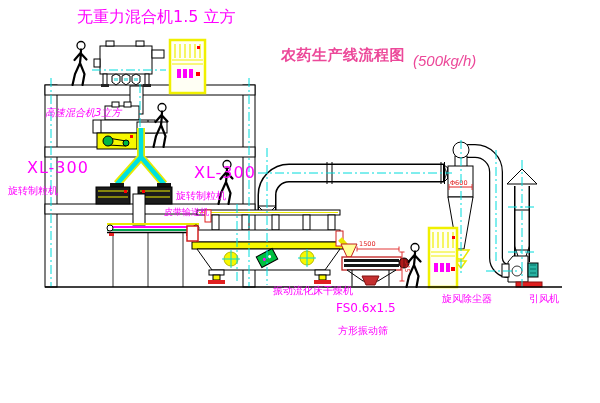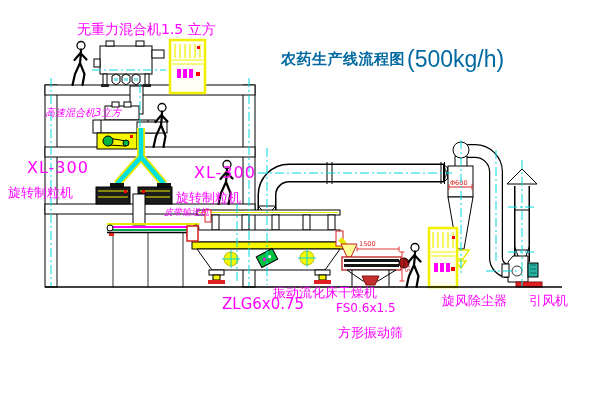--- a/index.html
+++ b/index.html
@@ -4,25 +4,25 @@
 <style>
   html,body{margin:0;padding:0;background:#fff;}
   #stage{position:relative;width:600px;height:403px;background:#ffffff;overflow:hidden;
          font-family:"Liberation Sans","DejaVu Sans",sans-serif;}
   #stage svg{position:absolute;left:0;top:0;}
   .wb{fill:#ffffff;stroke:#000000;stroke-width:1;}
   .dim{font-size:6.5px;fill:#e02020;font-family:"DejaVu Sans",sans-serif;}
   .lbl{position:absolute;color:#ff00ff;white-space:nowrap;line-height:1;
        font-family:"DejaVu Sans",sans-serif;}
   .model{font-size:16px;letter-spacing:1px;margin-left:17px;}
-  .small{font-size:13px;}
+  .small{font-size:10px;}
   .title{position:absolute;left:281px;top:46px;display:flex;align-items:flex-end;
-         color:#0369a1;white-space:nowrap;}
+         color:#ec4899;white-space:nowrap;}
   .t1{font-size:15px;font-weight:bold;padding-bottom:4px;letter-spacing:0.5px;}
-  .t2{font-size:23px;font-weight:normal;margin-left:2px;}
+  .t2{font-size:15px;font-weight:normal;margin-left:8px;font-style:italic;}
 </style>
 </head>
 <body>
 
 <div id="stage">
 <svg width="600" height="403" viewBox="0 0 600 403">
 
   <g>
     <rect x="45" y="85" width="12" height="202" class="wb"></rect>
     <rect x="243" y="85" width="12" height="202" class="wb"></rect>
@@ -244,34 +244,33 @@
   <use href="#walker" transform="translate(415,243)"></use>
 
   <line x1="45" y1="287" x2="562" y2="287" stroke="#000" stroke-width="1.5"></line>
 </svg>
 
 <div class="title">
   <span class="t1">农药生产线流程图</span>
   <span class="t2">(500kg/h)</span>
 </div>
 
-<div class="lbl" style="left:77px;top:22px;font-size:14px;">无重力混合机1.5 立方</div>
+<div class="lbl" style="left:77px;top:9px;font-size:16px;">无重力混合机1.5 立方</div>
 
 <div class="lbl" style="left:45px;top:108px;font-size:10px;font-style:italic;">高速混合机3立方</div>
 
 <div class="lbl model" style="left:10px;top:160px;">XL-300</div>
 <div class="lbl small" style="left:8px;top:186px;">旋转制粒机</div>
 
 <div class="lbl model" style="left:177px;top:165px;">XL-300</div>
 <div class="lbl small" style="left:176px;top:191px;">旋转制粒机</div>
 
-<div class="lbl" style="left:164px;top:208px;font-size:9px;font-style:italic;">皮带输送机</div>
+<div class="lbl" style="left:164px;top:208px;font-size:9px;">皮带输送机</div>
 
 <div class="lbl small" style="left:229px;top:286px;margin-left:44px;">振动流化床干燥机</div>
-<div class="lbl" style="left:222px;top:297px;font-size:15px;">ZLG6x0.75</div>
 
 <div class="lbl small" style="left:338px;top:286px;margin-top:40px;">方形振动筛</div>
 <div class="lbl" style="left:336px;top:302px;font-size:12px;">FS0.6x1.5</div>
 
 <div class="lbl small" style="left:442px;top:294px;">旋风除尘器</div>
 
 <div class="lbl small" style="left:529px;top:294px;text-align:center;">引风机</div>
 </div>
 
 </body></html>

